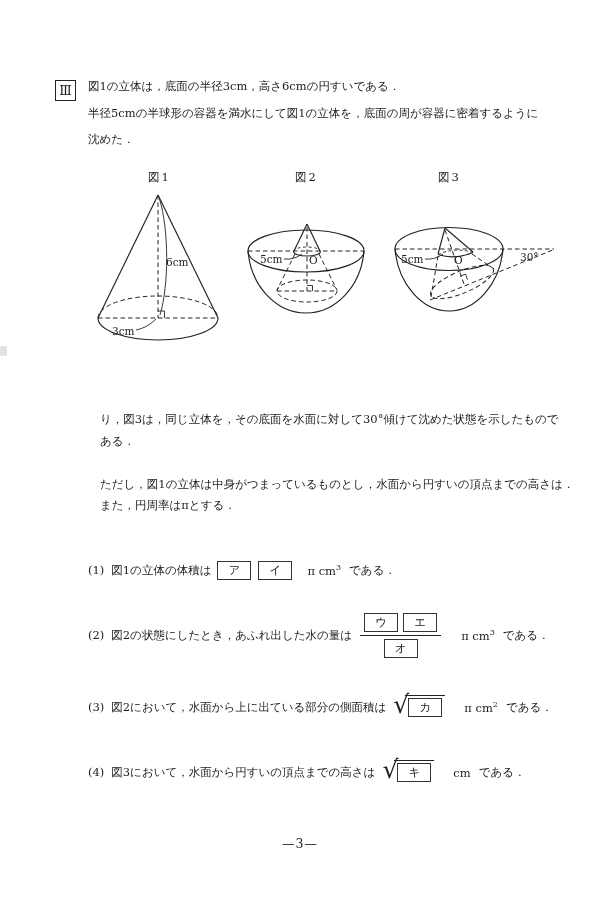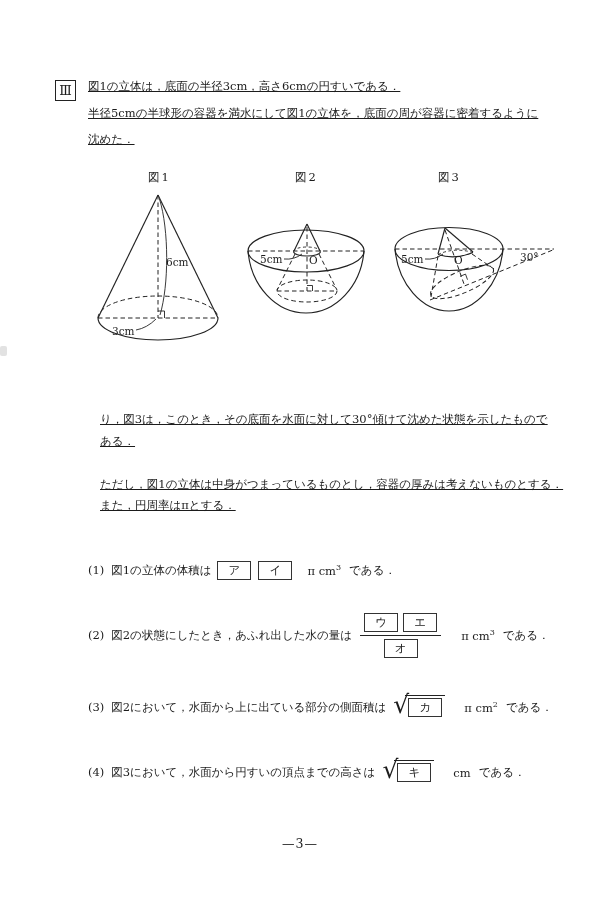--- a/index.html
+++ b/index.html
@@ -1,20 +1,20 @@
 <!DOCTYPE html>
 <html><head>
 <meta charset="utf-8">
 <style>
   html,body{margin:0;padding:0;background:#ffffff;}
   .page{
     position:relative;width:600px;height:900px;background:#ffffff;overflow:hidden;
     font-family:"DejaVu Serif","Liberation Serif",serif;color:#1c1c1c;
   }
-  .t{position:absolute;white-space:nowrap;font-size:11.5px;line-height:15px;text-decoration:underline;}
+  .t{position:absolute;white-space:nowrap;font-size:11.5px;line-height:15px;}
   .sec-box{
     position:absolute;left:55px;top:80px;width:21px;height:21px;
     border:1.4px solid #222;display:flex;align-items:center;justify-content:center;
     font-size:13px;box-sizing:border-box;
   }
   .fig-title{position:absolute;font-size:11.5px;letter-spacing:2px;white-space:nowrap;}
   svg{position:absolute;overflow:visible;}
   svg path,svg line,svg ellipse{fill:none;stroke:#222;stroke-width:1.15;}
   svg .dash{stroke-dasharray:4.5,3;stroke-width:1;}
   svg .dash2{stroke-dasharray:3,2.5;stroke-width:0.9;}
@@ -104,23 +104,23 @@
     <path d="M50,36.5 Q67,42 85,34.5"></path>
     <path class="dash2" d="M50,36.5 Q66,29 85,34.5"></path>
     <line class="dash" x1="50" y1="38" x2="43" y2="79"></line>
     <line class="dash" x1="84" y1="36" x2="106" y2="51"></line>
     <path class="thin" d="M37,41 Q47,42 55,36"></path>
     <text x="13" y="45">5cm</text>
     <text x="66" y="46">O</text>
     <text x="132" y="43">30°</text>
   </svg>
 
-  <div class="t" style="left:100px;top:412px">り，図3は，このとき，その底面を水面に対して30°傾けて沈めた状態を示したもので</div>
+  <div class="t" style="left:100px;top:412px">り，図3は，同じ立体を，その底面を水面に対して30°傾けて沈めた状態を示したもので</div>
   <div class="t" style="left:100px;top:434px">ある．</div>
-  <div class="t" style="left:100px;top:477px">ただし，図1の立体は中身がつまっているものとし，容器の厚みは考えないものとする．</div>
+  <div class="t" style="left:100px;top:477px">ただし，図1の立体は中身がつまっているものとし，水面から円すいの頂点までの高さは．</div>
   <div class="t" style="left:100px;top:498px">また，円周率はπとする．</div>
 
   <div class="q" style="top:558px;height:24px">
     <span class="qn">(1)</span>
     <span>図1の立体の体積は</span>
     <span class="q1boxes">
       <span class="abox">ア</span>
       <span class="abox">イ</span>
     </span>
     <span class="u"><span>π cm</span><sup>3</sup></span>

